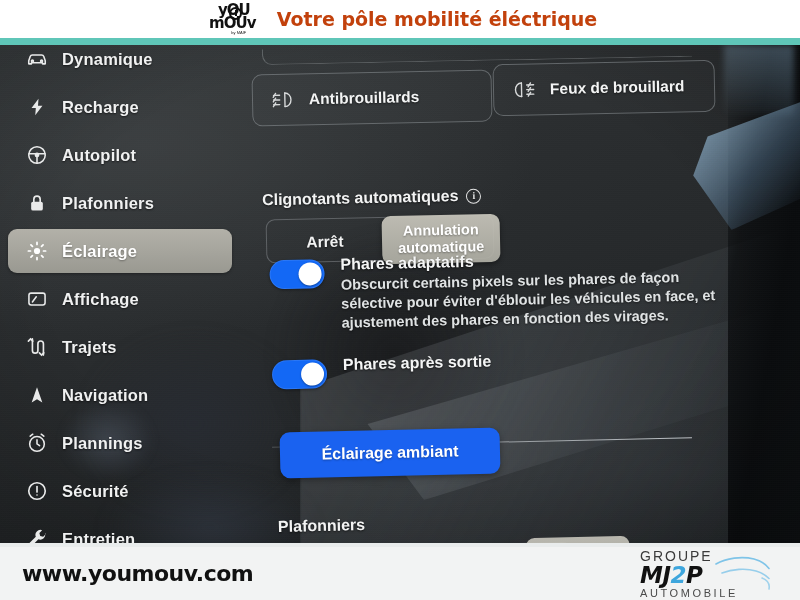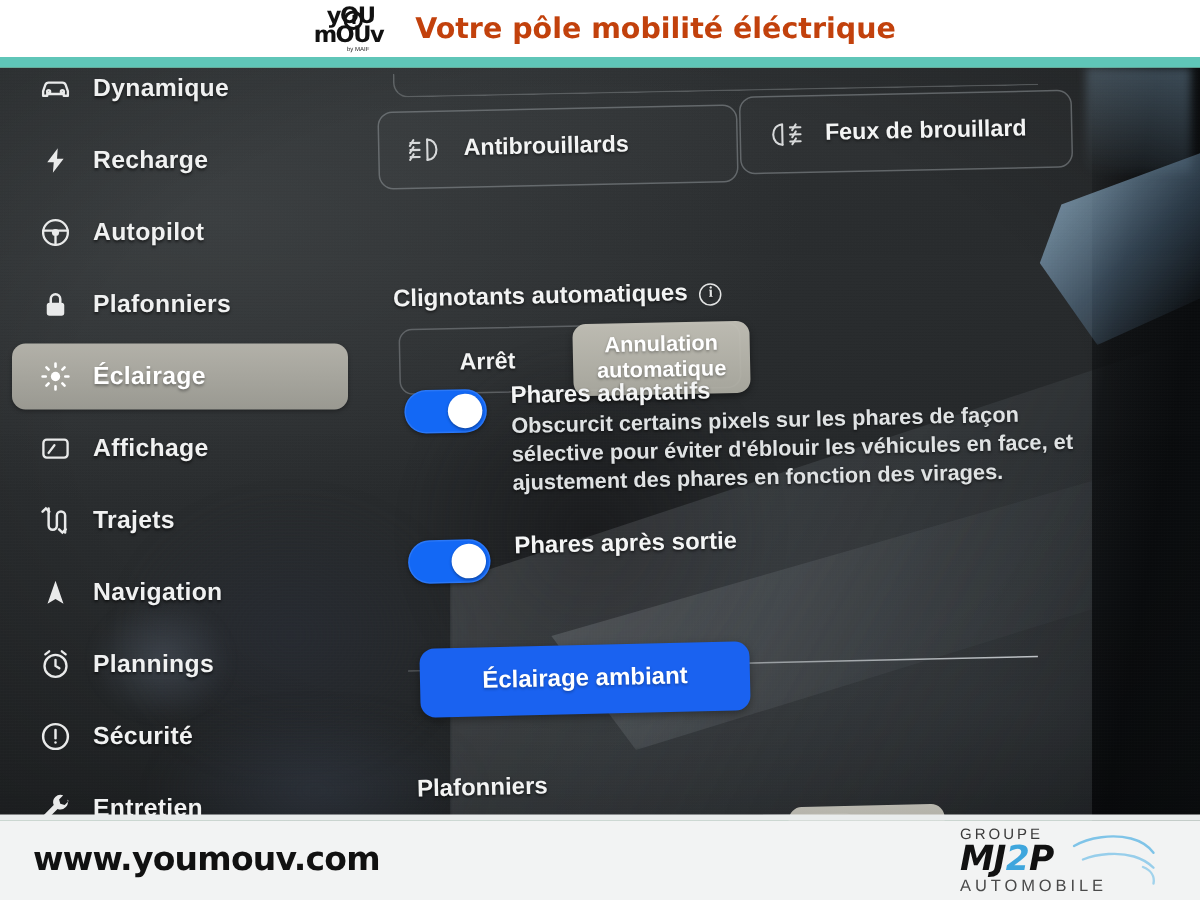--- a/index.html
+++ b/index.html
@@ -67,21 +67,21 @@
   .site-url {
     font-size: 22px; font-weight: bold; color: #111;
     font-family: "DejaVu Sans", sans-serif; letter-spacing: -0.5px;
   }
   .mj2p {
     position: relative; width: 150px; height: 46px;
     display: flex; flex-direction: column; align-items: flex-start; justify-content: center;
     padding-left: 4px;
   }
   .mj2p .groupe {
-    font-size: 10px; letter-spacing: 2px; color: #3a3a3a;
+    font-size: 14px; letter-spacing: 2px; color: #3a3a3a;
     font-family: "Liberation Sans", sans-serif;
   }
   .mj2p .mjmain {
     font-size: 23px; font-weight: bold; font-style: italic; color: #111;
     line-height: 23px; letter-spacing: -0.5px;
     font-family: "DejaVu Sans", sans-serif;
   }
   .mj2p .mjmain .two { color: #3ea6dd; }
   .mj2p .auto {
     font-size: 11px; letter-spacing: 2.6px; color: #4a4a4a;

